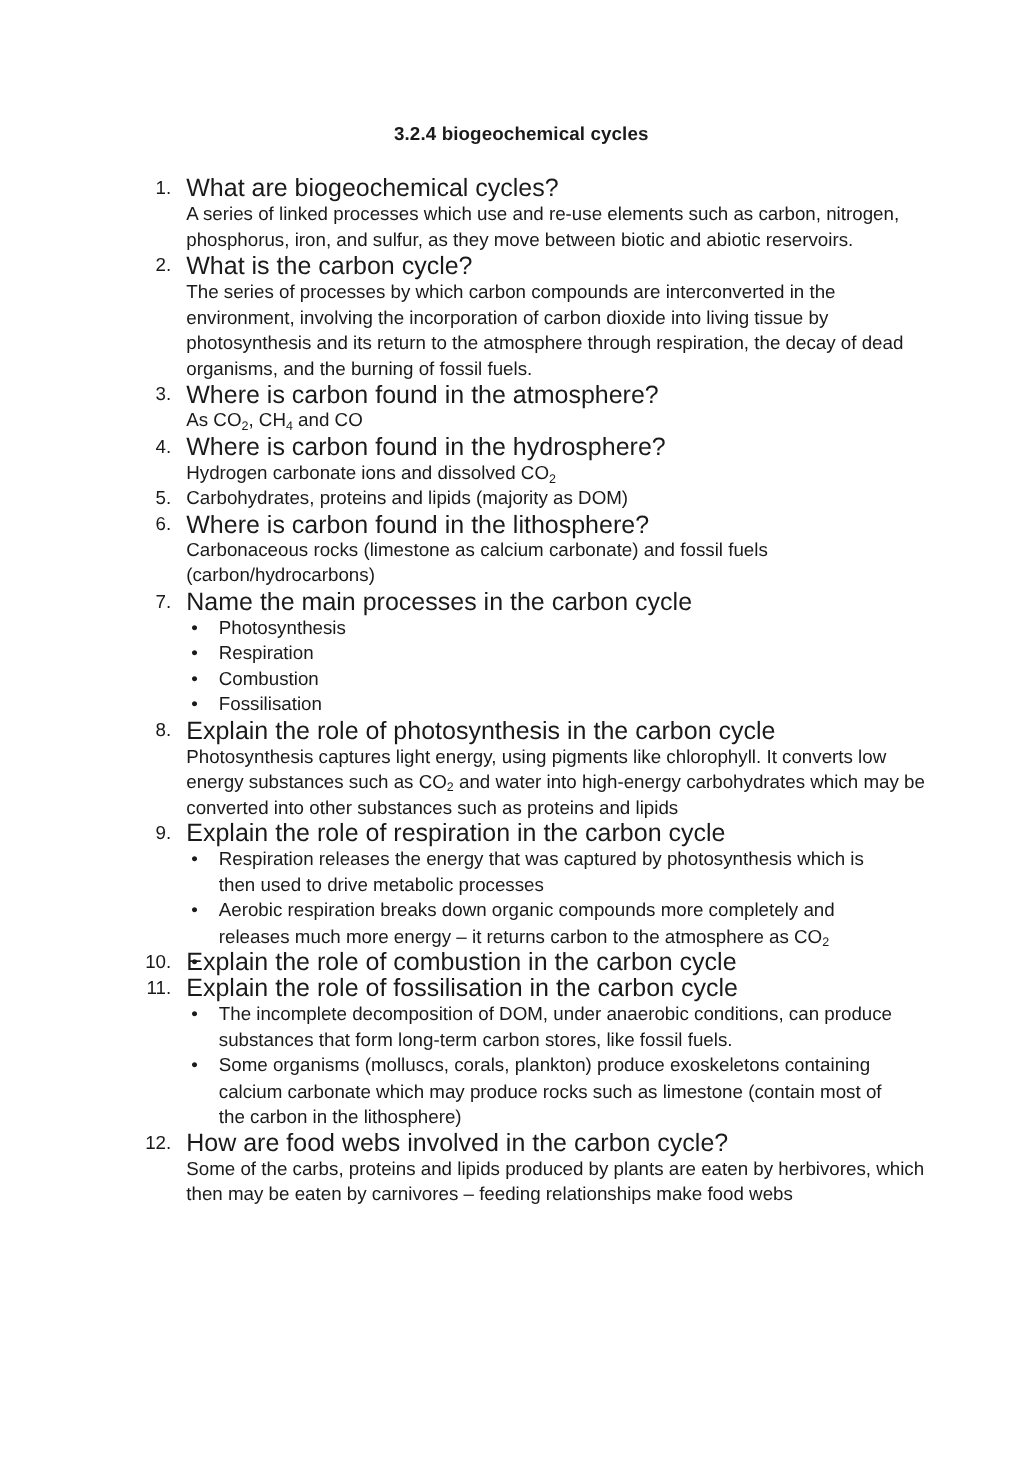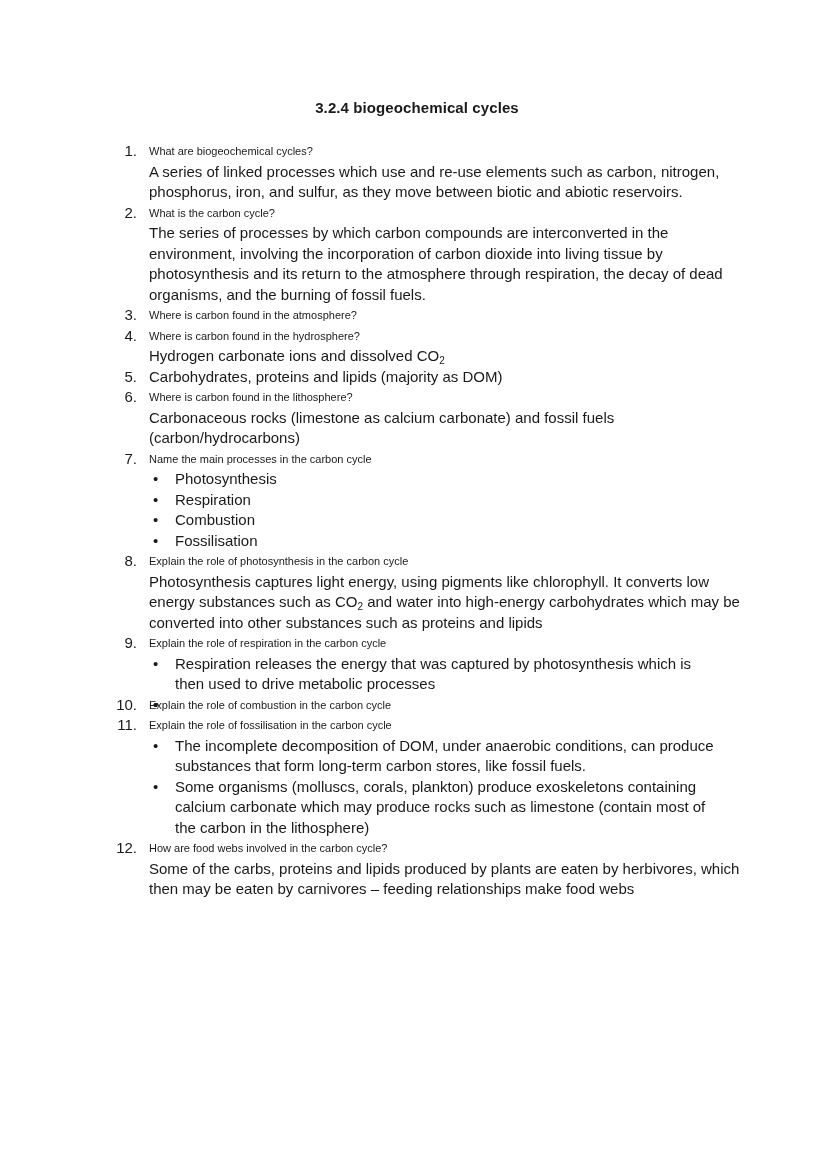--- a/index.html
+++ b/index.html
@@ -47,21 +47,21 @@
   .qnum {
     position: absolute;
     left: 109px;
     top: 0;
     width: 28px;
     text-align: right;
     font-size: 15px;
     line-height: 20.5px;
   }
   .qtext {
-    font-size: 11px;
+    font-size: 20px;
     line-height: 20.5px;
     margin-top: 28px;
   }
   .answer {
     padding-left: 149px;
     padding-right: 88px;
     font-size: 15px;
     line-height: 20.5px;
   }
   
@@ -98,39 +98,40 @@
 <div class="page">
 
   <div class="doc-title">3.2.4 biogeochemical cycles</div>
 
   <div class="content">
       <div class="qitem"><span class="qnum">1.</span><span class="qtext">What are biogeochemical cycles?</span></div>
       <div class="answer">A series of linked processes which use and re-use elements such as carbon, nitrogen, phosphorus, iron, and sulfur, as they move between biotic and abiotic reservoirs.</div>
       <div class="qitem"><span class="qnum">2.</span><span class="qtext">What is the carbon cycle?</span></div>
       <div class="answer">The series of processes by which carbon compounds are interconverted in the environment, involving the incorporation of carbon dioxide into living tissue by photosynthesis and its return to the atmosphere through respiration, the decay of dead organisms, and the burning of fossil fuels.</div>
       <div class="qitem"><span class="qnum">3.</span><span class="qtext">Where is carbon found in the atmosphere?</span></div>
+      <div class="answer">As CO<sub>2</sub>, CH<sub>4</sub> and CO</div>
       <div class="qitem"><span class="qnum">4.</span><span class="qtext">Where is carbon found in the hydrosphere?</span></div>
       <div class="answer">Hydrogen carbonate ions and dissolved CO<sub>2</sub></div>
       <div class="qitem"><span class="qnum">5.</span></div>
       <div class="answer">Carbohydrates, proteins and lipids (majority as DOM)</div>
       <div class="qitem"><span class="qnum">6.</span><span class="qtext">Where is carbon found in the lithosphere?</span></div>
       <div class="answer">Carbonaceous rocks (limestone as calcium carbonate) and fossil fuels (carbon/hydrocarbons)</div>
       <div class="qitem"><span class="qnum">7.</span><span class="qtext">Name the main processes in the carbon cycle</span></div>
       <ul class="bullets">
         <li class="bullet"><span class="bullet-dot">•</span><span>Photosynthesis</span></li>
         <li class="bullet"><span class="bullet-dot">•</span><span>Respiration</span></li>
         <li class="bullet"><span class="bullet-dot">•</span><span>Combustion</span></li>
         <li class="bullet"><span class="bullet-dot">•</span><span>Fossilisation</span></li>
       </ul>
       <div class="qitem"><span class="qnum">8.</span><span class="qtext">Explain the role of photosynthesis in the carbon cycle</span></div>
       <div class="answer">Photosynthesis captures light energy, using pigments like chlorophyll. It converts low energy substances such as CO<sub>2</sub> and water into high-energy carbohydrates which may be converted into other substances such as proteins and lipids</div>
       <div class="qitem"><span class="qnum">9.</span><span class="qtext">Explain the role of respiration in the carbon cycle</span></div>
       <ul class="bullets">
         <li class="bullet"><span class="bullet-dot">•</span><span>Respiration releases the energy that was captured by photosynthesis which is then used to drive metabolic processes</span></li>
-        <li class="bullet"><span class="bullet-dot">•</span></li>
+        <li class="bullet"><span class="bullet-dot">•</span><span>Aerobic respiration breaks down organic compounds more completely and releases much more energy – it returns carbon to the atmosphere as CO<sub>2</sub></span></li>
         <li class="bullet"><span class="bullet-dot">•</span></li>
       </ul>
       <div class="qitem"><span class="qnum">10.</span><span class="qtext">Explain the role of combustion in the carbon cycle</span></div>
       <div class="qitem"><span class="qnum">11.</span><span class="qtext">Explain the role of fossilisation in the carbon cycle</span></div>
       <ul class="bullets">
         <li class="bullet"><span class="bullet-dot">•</span><span>The incomplete decomposition of DOM, under anaerobic conditions, can produce substances that form long-term carbon stores, like fossil fuels.</span></li>
         <li class="bullet"><span class="bullet-dot">•</span><span>Some organisms (molluscs, corals, plankton) produce exoskeletons containing calcium carbonate which may produce rocks such as limestone (contain most of the carbon in the lithosphere)</span></li>
       </ul>
       <div class="qitem"><span class="qnum">12.</span><span class="qtext">How are food webs involved in the carbon cycle?</span></div>
       <div class="answer">Some of the carbs, proteins and lipids produced by plants are eaten by herbivores, which then may be eaten by carnivores – feeding relationships make food webs</div>

